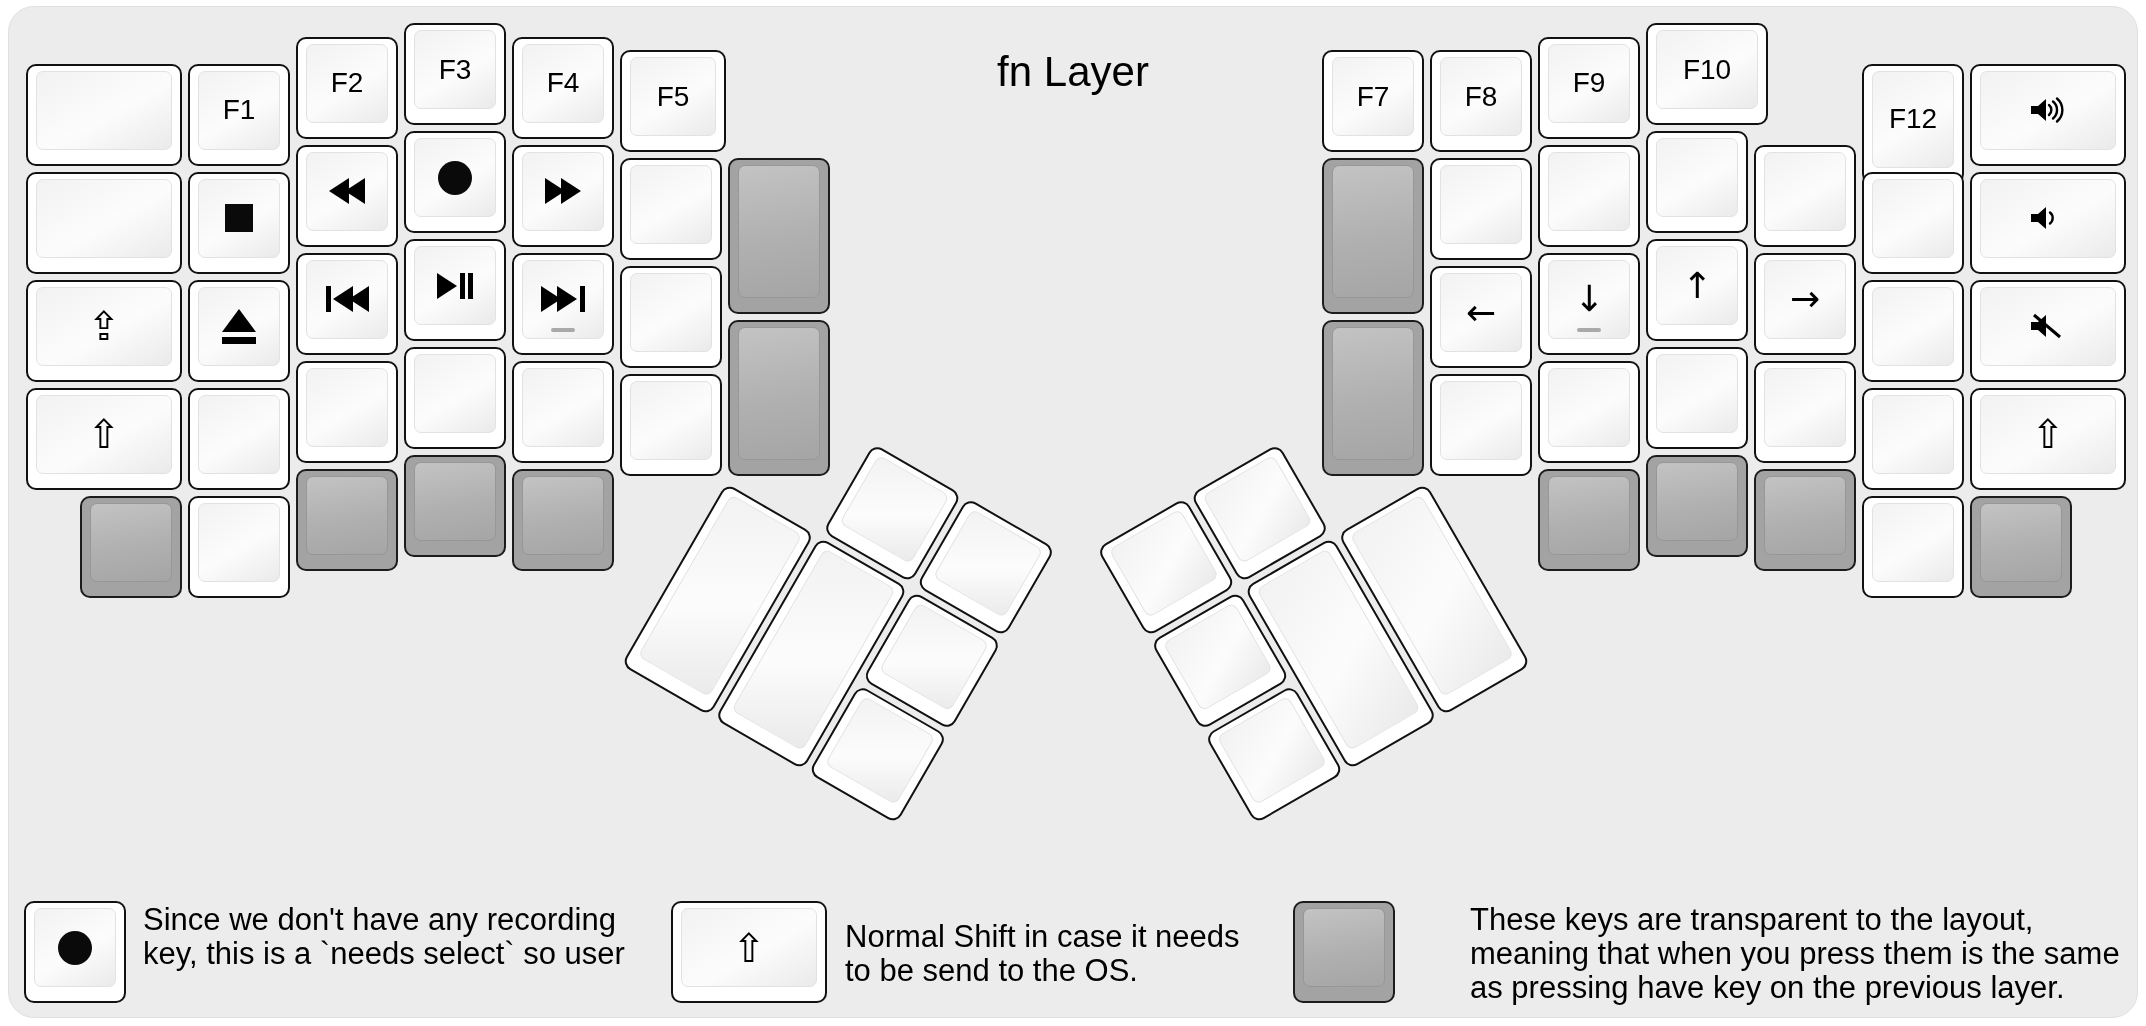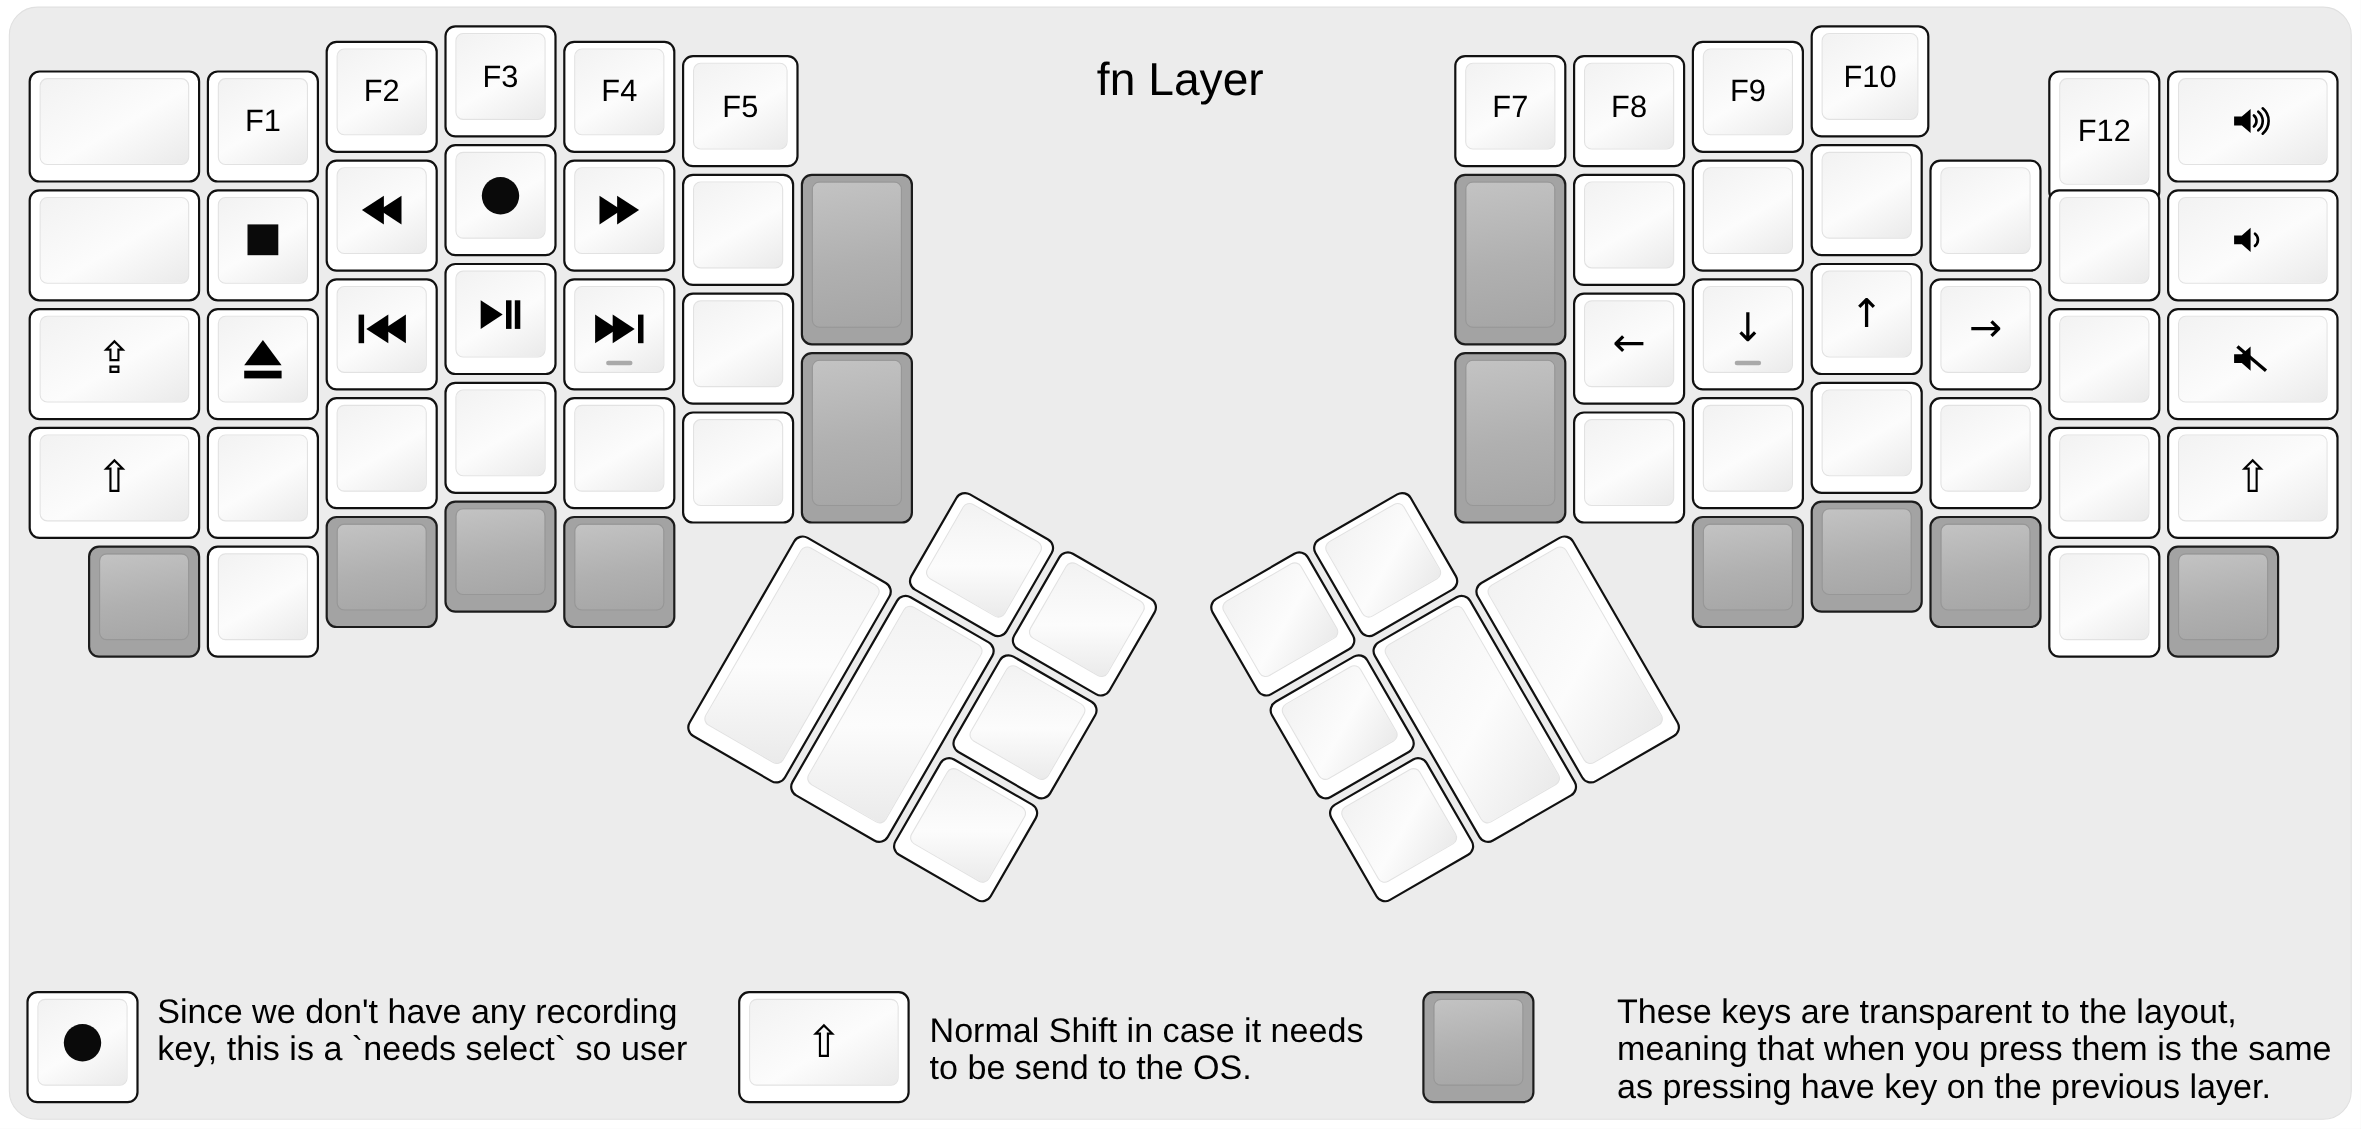--- a/index.html
+++ b/index.html
@@ -277,21 +277,21 @@
       </div>
       <div class="key" style="left: 1538px; top: 252.5px; width: 102px; height: 102px;">
         <div class="cap">
           <span class="a-lbl">↓</span>
           <i class="homing"></i>
         </div>
       </div>
       <div class="key" style="left: 1538px; top: 360.5px; width: 102px; height: 102px;">
         <div class="cap"></div>
       </div>
-      <div class="key" style="left: 1646px; top: 23px; width: 108px; height: 102px;">
+      <div class="key" style="left: 1646px; top: 23px; width: 122px; height: 102px;">
         <div class="cap">
           <span class="f-lbl">F10</span>
         </div>
       </div>
       <div class="key" style="left: 1646px; top: 131px; width: 102px; height: 102px;">
         <div class="cap"></div>
       </div>
       <div class="key" style="left: 1646px; top: 239px; width: 102px; height: 102px;">
         <div class="cap">
           <span class="a-lbl">↑</span>

